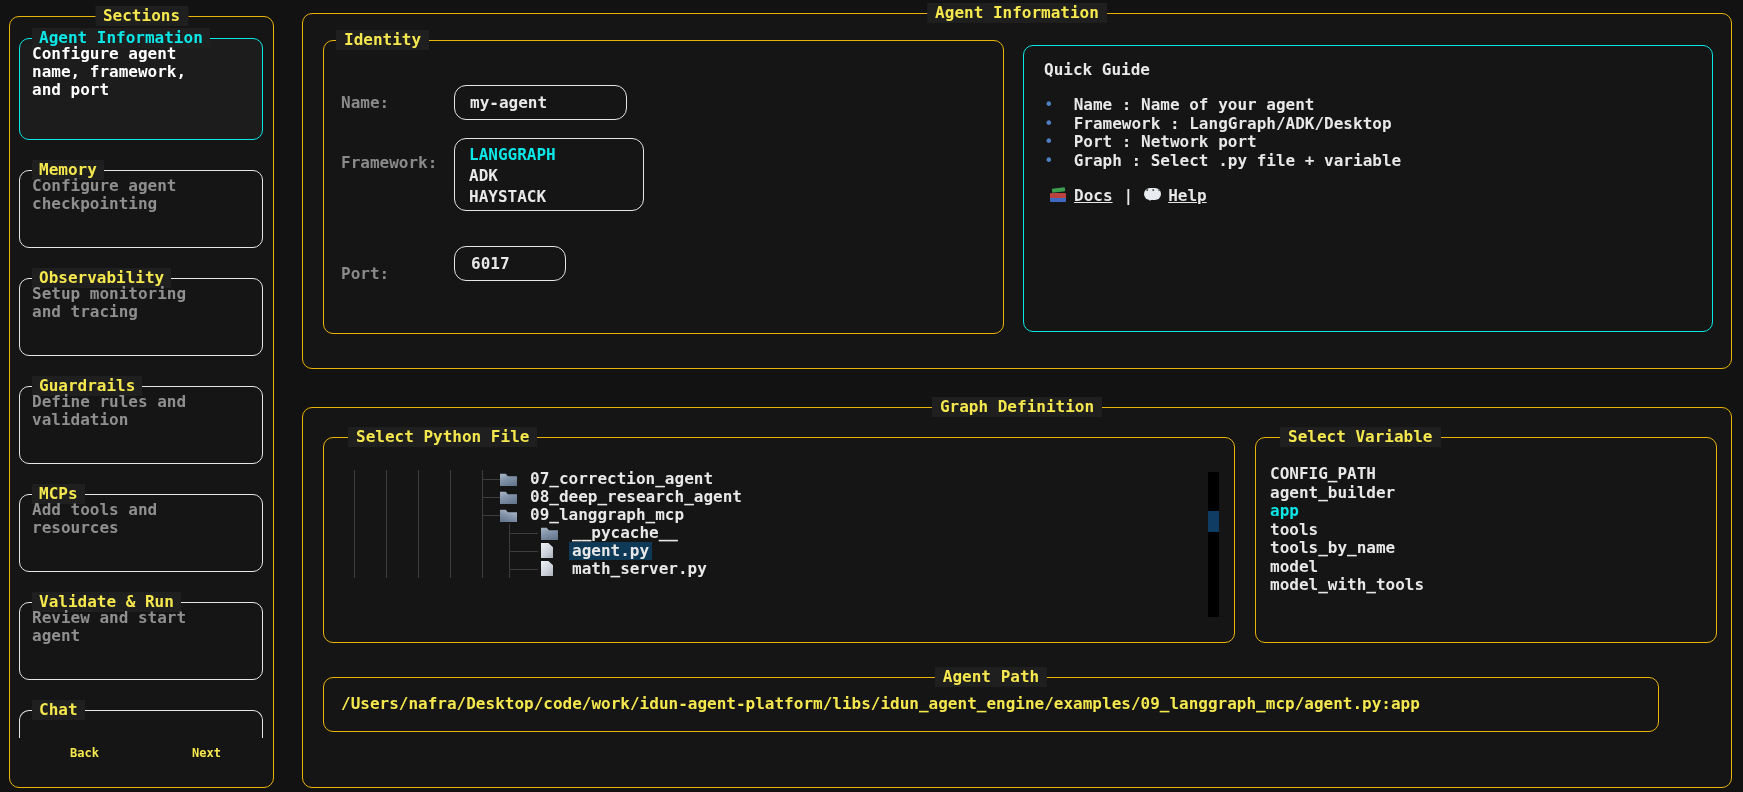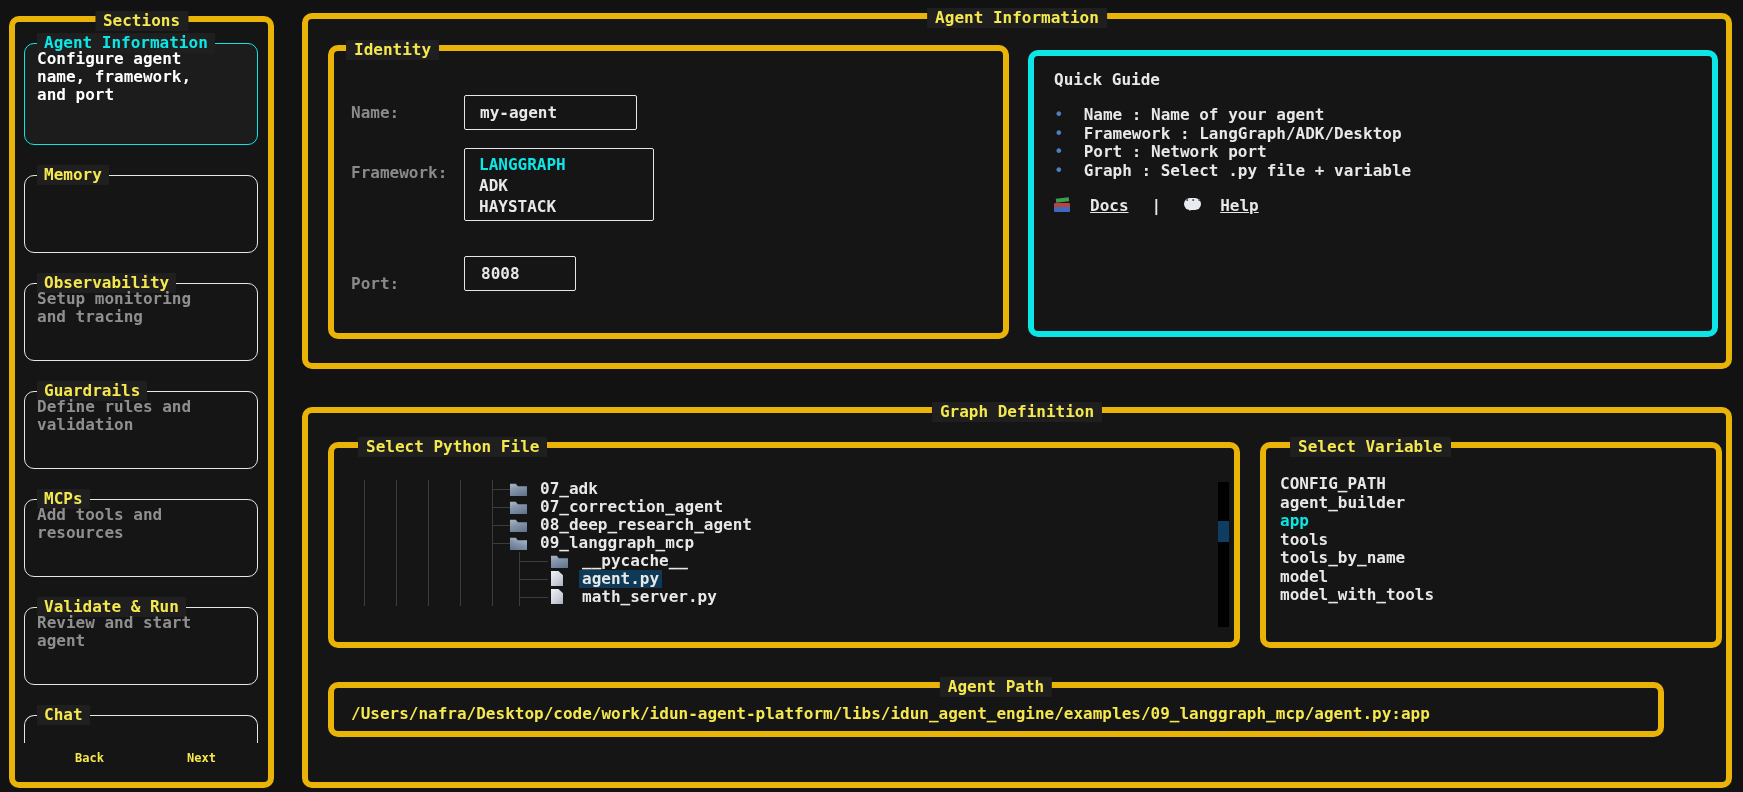--- a/index.html
+++ b/index.html
@@ -1,21 +1,21 @@
 <!DOCTYPE html>
 <html><head>
 <meta charset="utf-8">
 <style>
   html,body{margin:0;padding:0;background:#121212;}
   body{
     position:relative;width:1743px;height:792px;overflow:hidden;
     font-family:"DejaVu Sans Mono",monospace;font-size:16px;color:#e8e8e8;
   }
   .panel{
-    position:absolute;border:6px solid #eab308;border-radius:10px;background:#151515;
+    position:absolute;border:1px solid #eab308;border-radius:10px;background:#151515;
     box-sizing:border-box;
     padding-left:24px;
   }
   .chip{
     position:absolute;top:-11px;background:#1f1f1f;padding:0 8px;
     color:#f5e84e;font-weight:700;white-space:nowrap;line-height:20px;
   }
   .chip.center{left:50%;transform:translateX(-50%);}
   .cyan-border{border-color:#0ce6e6;}
 
@@ -43,36 +43,36 @@
     justify-content:space-between;padding:0 48px 0 56px;
   }
   .nav-btn{color:#f5e84e;font-weight:700;background:none;border:none;
     font-family:inherit;font-size:12px;cursor:pointer;padding:2px 4px;}
 
   
   #main-info{left:302px;top:13px;width:1430px;height:356px;}
   #identity{left:20px;top:26px;width:681px;height:294px;}
   .field-label{position:absolute;left:17px;color:#8a8a8a;font-weight:700;}
   .tbox{
-    position:absolute;border:1px solid #e6e6e6;border-radius:2px;background:#151515;
+    position:absolute;border:1px solid #e6e6e6;border-radius:12px;background:#151515;
     box-sizing:border-box;font-weight:700;color:#e8e8e8;
   }
   #name-input{left:130px;top:44px;width:173px;height:35px;line-height:33px;padding:0 15px;}
   #framework-select{left:130px;top:97px;width:190px;height:73px;padding-top:5px;}
   #port-input{left:130px;top:205px;width:112px;height:35px;line-height:33px;padding:0 16px;}
   .opt{display:block;line-height:21px;padding:0 14px;font-weight:700;color:#e8e8e8;cursor:pointer;white-space:nowrap;}
   .opt.selected{color:#0ce6e6;}
 
   #quick-guide{left:720px;top:31px;width:690px;height:287px;}
   #qg-title{position:absolute;left:20px;top:14px;font-weight:700;color:#e8e8e8;}
   #qg-bullets{position:absolute;left:20px;top:50px;}
   .qg-row{position:relative;height:18.5px;line-height:18.5px;white-space:nowrap;}
   .qg-dot{color:#4e7fbf;display:inline-block;width:20px;}
   .qg-text{color:#e8e8e8;font-weight:700;}
-  #qg-links{position:absolute;left:20px;top:138px;display:flex;align-items:center;gap:19px;height:22px;}
+  #qg-links{position:absolute;left:26px;top:138px;display:flex;align-items:center;gap:7px;height:22px;}
   .qg-link{color:#e8e8e8;font-weight:700;text-decoration:underline;cursor:pointer;}
   .qg-sep{color:#e8e8e8;font-weight:700;padding:0 4px;}
   .books-icon{position:relative;width:17px;height:14px;display:inline-block;}
   .books-icon::before{content:'';position:absolute;left:2px;top:0;width:13px;height:4px;background:#3d9e4f;transform:rotate(-7deg);}
   .books-icon::after{content:'';position:absolute;left:0;top:5px;width:16px;height:9px;
     background:linear-gradient(#b8433f 0 4.5px,#3f68c0 4.5px 9px);border-radius:1px;}
   .bubble-icon{position:relative;width:17px;height:12px;display:inline-block;background:#e8ecf0;border-radius:7px;margin-top:-3px;}
   .bubble-icon::after{content:'';position:absolute;left:3px;bottom:-4px;border:3px solid transparent;border-top:4px solid #e8ecf0;}
   .bubble-icon::before{content:'···';position:absolute;left:0;right:0;top:-3px;text-align:center;font-size:10px;color:#555;font-weight:700;}
 
@@ -120,20 +120,21 @@
 <div class="panel" id="sidebar">
   <span class="chip center">Sections</span>
   <div id="sidebar-sections">
   <div class="card active">
     <span class="card-title">Agent Information</span>
     <div class="card-desc">Configure agent name, framework, and port</div>
   </div>
 
   <div class="card">
     <span class="card-title">Memory</span>
+    <div class="card-desc">Configure agent checkpointing</div>
   </div>
 
   <div class="card">
     <span class="card-title">Observability</span>
     <div class="card-desc">Setup monitoring and tracing</div>
   </div>
 
   <div class="card">
     <span class="card-title">Guardrails</span>
     <div class="card-desc">Define rules and validation</div>
@@ -169,21 +170,21 @@
     <div class="tbox" id="name-input">my-agent</div>
     <span class="field-label" style="top:112px">Framework:</span>
     <div class="tbox" id="framework-select">
   <span class="opt selected">LANGGRAPH</span>
 
   <span class="opt">ADK</span>
 
   <span class="opt">HAYSTACK</span>
 </div>
     <span class="field-label" style="top:223px">Port:</span>
-    <div class="tbox" id="port-input">8008</div>
+    <div class="tbox" id="port-input">6017</div>
   </div>
 
   <div class="panel cyan-border" id="quick-guide">
     <div id="qg-title">Quick Guide</div>
     <div id="qg-bullets">
   <div class="qg-row">
     <span class="qg-dot">•</span>
     <span class="qg-text">Name : Name of your agent</span>
   </div>
 
@@ -211,26 +212,20 @@
     </div>
   </div>
 </div>
 
 <div class="panel" id="graph-def">
   <span class="chip center">Graph Definition</span>
 
   <div class="panel" id="file-panel">
     <span class="chip" style="left:24px">Select Python File</span>
     <div id="tree">
-  <div class="tree-row d0">
-    <span class="guides"></span>
-    <span class="branch"></span>
-    <span class="ticon icon-folder"></span>
-    <span class="tlabel">07_adk</span>
-  </div>
 
   <div class="tree-row d0">
     <span class="guides"></span>
     <span class="branch"></span>
     <span class="ticon icon-folder"></span>
     <span class="tlabel">07_correction_agent</span>
   </div>
 
   <div class="tree-row d0">
     <span class="guides"></span>

